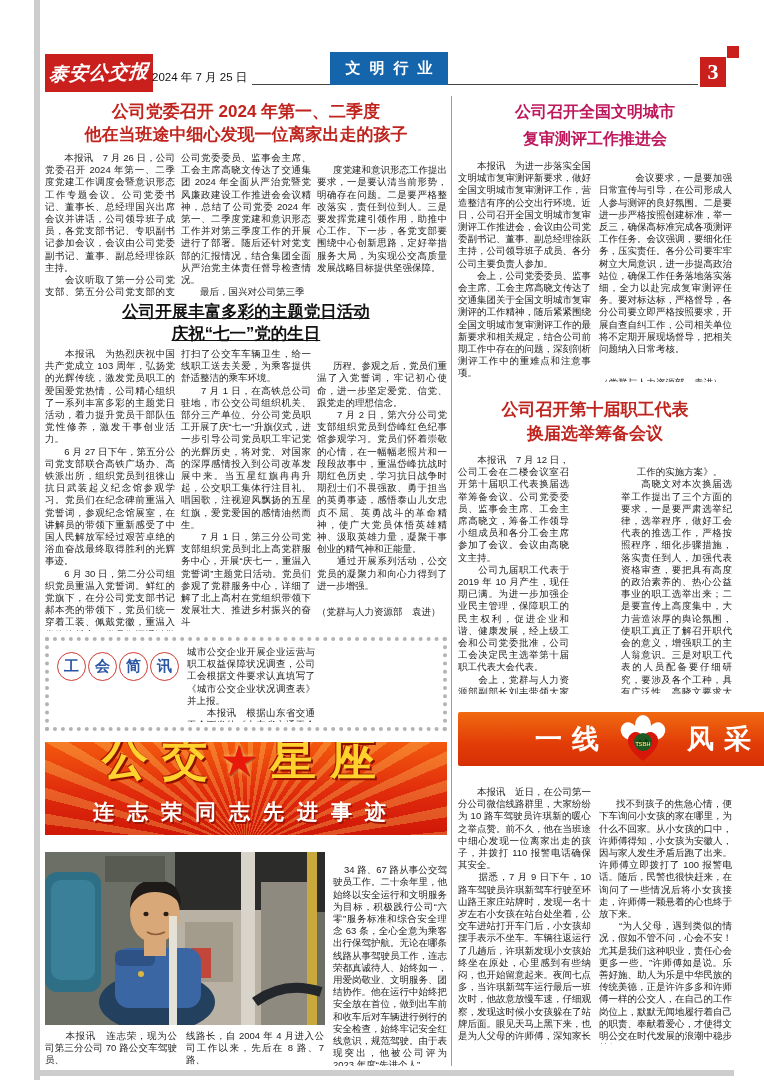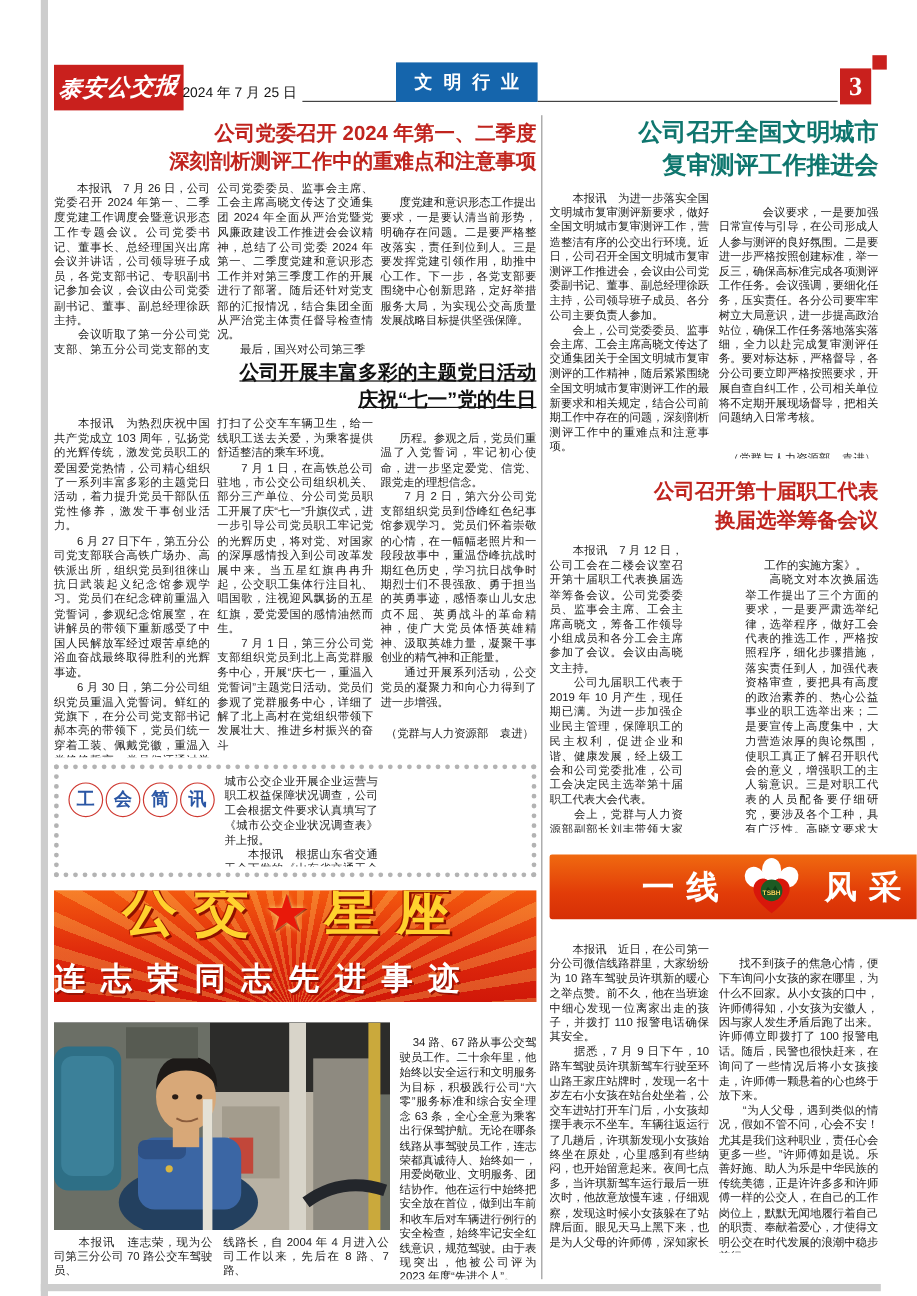--- a/index.html
+++ b/index.html
@@ -19,51 +19,51 @@
   .section-box{position:absolute;left:330px;top:52px;width:118px;height:33px;background:#1565ac;
                display:flex;align-items:center;justify-content:center;}
   .section-text{color:#fff;font-weight:bold;font-size:15px;letter-spacing:9px;padding-left:9px;}
   .pagenum-box{position:absolute;left:700px;top:57px;width:26px;height:30px;background:#c9201d;
                display:flex;align-items:center;justify-content:center;}
   .pagenum-box span{color:#fff;font-weight:bold;font-size:22px;font-family:"Liberation Serif",serif;}
   .pagenum-dot{position:absolute;left:727px;top:46px;width:12px;height:12px;background:#c9201d;}
   .vdivider{position:absolute;left:451px;top:96px;height:970px;border-left:1px solid #9a9a9a;}
   
   .title{position:absolute;text-align:center;font-weight:bold;}
-  .title .l1,.title .l2{display:block;text-align:right;}
+  .title .l1,.title .l2{display:block;}
   .red{color:#c0241e;}
   .cols{position:absolute;display:flex;overflow:hidden;}
   .col{font-size:9.5px;line-height:12.2px;text-align:justify;white-space:pre-wrap;
        color:#1c1c1c;overflow:hidden;}
   .lcol{width:130px;margin-right:6px;}
   .lcol:last-child{margin-right:0;}
   .rcol{width:133px;margin-right:8px;}
   .rcol:last-child{margin-right:0;}
-  .byline{text-align:right;font-size:9.5px;margin-top:10px;padding-right:2px;}
+  .byline{text-align:left;font-size:9.5px;margin-top:10px;padding-right:2px;}
   
   .union-box{position:absolute;left:45px;top:637px;width:402px;height:94px;
              border:4px dotted #b3b3b3;box-sizing:border-box;background:#fff;
              display:flex;padding:5px 6px;overflow:hidden;}
   .union-c1{width:126px;margin-right:6px;}
   .union-circles{display:flex;justify-content:space-between;margin:6px 2px 6px 2px;}
   .union-circle{width:27px;height:27px;border:1.6px solid #cf3a32;border-radius:50%;
                 display:flex;align-items:center;justify-content:center;
                 color:#2a56a4;font-weight:bold;font-size:15px;font-family:"DejaVu Serif",serif;}
   .union-col{font-size:9.5px;line-height:12.2px;text-align:justify;white-space:pre-wrap;overflow:hidden;}
   
   .star-banner{position:absolute;left:45px;top:742px;width:402px;height:93px;overflow:hidden;
     background:
       repeating-conic-gradient(from -90deg at 50% 115%, rgba(255,215,100,0.30) 0deg 3deg, rgba(255,215,100,0) 3deg 7deg),
       linear-gradient(180deg,#f3590e 0%,#e02b0c 55%,#d01708 100%);}
   .star-title{position:absolute;top:-14px;left:0;width:100%;text-align:center;
       font-family:"DejaVu Serif",serif;font-weight:bold;font-size:46px;color:#ffd22e;
       text-shadow:2px 2px 0 #8d1000,-1px -1px 0 #a81d00;letter-spacing:14px;white-space:nowrap;}
   .star-glyph{color:#e8190a;text-shadow:0 0 4px #ffe27a,1px 1px 0 #7e0c00;font-size:38px;}
-  .star-sub{position:absolute;top:56px;left:0;width:100%;font-weight:bold;
-      font-size:26px;color:#fff;letter-spacing:13px;text-shadow:1.5px 1.5px 0 #9b1404;}
+  .star-sub{position:absolute;top:56px;left:0;width:100%;text-align:center;font-weight:bold;
+      font-size:21px;color:#fff;letter-spacing:13px;text-shadow:1.5px 1.5px 0 #9b1404;}
   
   .fl-banner{position:absolute;left:458px;top:712px;width:274px;height:54px;
       background:linear-gradient(180deg,#f06a10 0%,#e23c08 60%,#d62f06 100%);
       display:flex;align-items:center;justify-content:center;border-radius:2px;padding-left:48px;}
   .fl-word{color:#fff;font-weight:bold;font-size:27px;letter-spacing:10px;padding-left:10px;}
   .fl-emblem{width:52px;height:48px;margin:0 8px;}
   
   .photo{position:absolute;left:45px;top:852px;width:280px;height:173px;background:#555;overflow:hidden;}
   .colC{position:absolute;left:333px;top:852px;width:114px;height:214px;}
   .colA{position:absolute;left:45px;top:1030px;width:132px;height:38px;}
@@ -87,21 +87,21 @@
   </div>
   <div class="hline b"></div>
   <div class="pagenum-box">
     <span>3</span>
   </div>
   <div class="pagenum-dot"></div>
   <div class="vdivider"></div>
 
   <div class="title red" style="left:45px;top:100px;width:402px;font-size:17px;line-height:23px;">
     <span class="l1">公司党委召开 2024 年第一、二季度</span>
-    <span class="l2">深刻剖析测评工作中的重难点和注意事项</span>
+    <span class="l2">他在当班途中细心发现一位离家出走的孩子</span>
   </div>
   <div class="cols" style="left:45px;top:152px;width:402px;height:144px;">
     <div class="col lcol">　　本报讯　7 月 26 日，公司党委召开 2024 年第一、二季度党建工作调度会暨意识形态工作专题会议。公司党委书记、董事长、总经理国兴出席会议并讲话，公司领导班子成员，各党支部书记、专职副书记参加会议，会议由公司党委副书记、董事、副总经理徐跃主持。
 　　会议听取了第一分公司党支部、第五分公司党支部的支部党建和意识形态工作汇报。</div>
     <div class="col lcol">公司党委委员、监事会主席、工会主席高晓文传达了交通集团 2024 年全面从严治党暨党风廉政建设工作推进会会议精神，总结了公司党委 2024 年第一、二季度党建和意识形态工作并对第三季度工作的开展进行了部署。随后还针对党支部的汇报情况，结合集团全面从严治党主体责任督导检查情况。
 　　最后，国兴对公司第三季</div>
     <div class="col lcol">
       <span>度党建和意识形态工作提出要求，一是要认清当前形势，明确存在问题。二是要严格整改落实，责任到位到人。三是要发挥党建引领作用，助推中心工作。下一步，各党支部要围绕中心创新思路，定好举措服务大局，为实现公交高质量发展战略目标提供坚强保障。</span>
       
     </div>
@@ -172,21 +172,21 @@
     </svg>
   </div>
 
   <div class="colC smalltext">
     <span>34 路、67 路从事公交驾驶员工作。二十余年里，他始终以安全运行和文明服务为目标，积极践行公司“六零”服务标准和综合安全理念 63 条，全心全意为乘客出行保驾护航。无论在哪条线路从事驾驶员工作，连志荣都真诚待人、始终如一，用爱岗敬业、文明服务、团结协作。他在运行中始终把安全放在首位，做到出车前和收车后对车辆进行例行的安全检查，始终牢记安全红线意识，规范驾驶。由于表现突出，他被公司评为 2023 年度“先进个人”。</span>
     
   </div>
   <div class="colA smalltext">　　本报讯　连志荣，现为公司第三分公司 70 路公交车驾驶员、</div>
   <div class="colB smalltext">线路长，自 2004 年 4 月进入公司工作以来，先后在 8 路、7 路、</div>
 
-  <div class="title" style="left:458px;top:98px;width:274px;font-size:20px;line-height:27px;color:#0f766e;">
+  <div class="title" style="left:458px;top:98px;width:274px;font-size:16px;line-height:27px;color:#be185d;">
     <span class="l1">公司召开全国文明城市</span>
     <span class="l2">复审测评工作推进会</span>
   </div>
   <div class="cols" style="left:458px;top:160px;width:274px;height:222px;">
     <div class="col rcol">　　本报讯　为进一步落实全国文明城市复审测评新要求，做好全国文明城市复审测评工作，营造整洁有序的公交出行环境。近日，公司召开全国文明城市复审测评工作推进会，会议由公司党委副书记、董事、副总经理徐跃主持，公司领导班子成员、各分公司主要负责人参加。
 　　会上，公司党委委员、监事会主席、工会主席高晓文传达了交通集团关于全国文明城市复审测评的工作精神，随后紧紧围绕全国文明城市复审测评工作的最新要求和相关规定，结合公司前期工作中存在的问题，深刻剖析测评工作中的重难点和注意事项。</div>
     <div class="col rcol">
       <span>　　会议要求，一是要加强日常宣传与引导，在公司形成人人参与测评的良好氛围。二是要进一步严格按照创建标准，举一反三，确保高标准完成各项测评工作任务。会议强调，要细化任务，压实责任。各分公司要牢牢树立大局意识，进一步提高政治站位，确保工作任务落地落实落细，全力以赴完成复审测评任务。要对标达标，严格督导，各分公司要立即严格按照要求，开展自查自纠工作，公司相关单位将不定期开展现场督导，把相关问题纳入日常考核。</span>
       <div class="byline">（党群与人力资源部　袁进）</div>
     </div>

